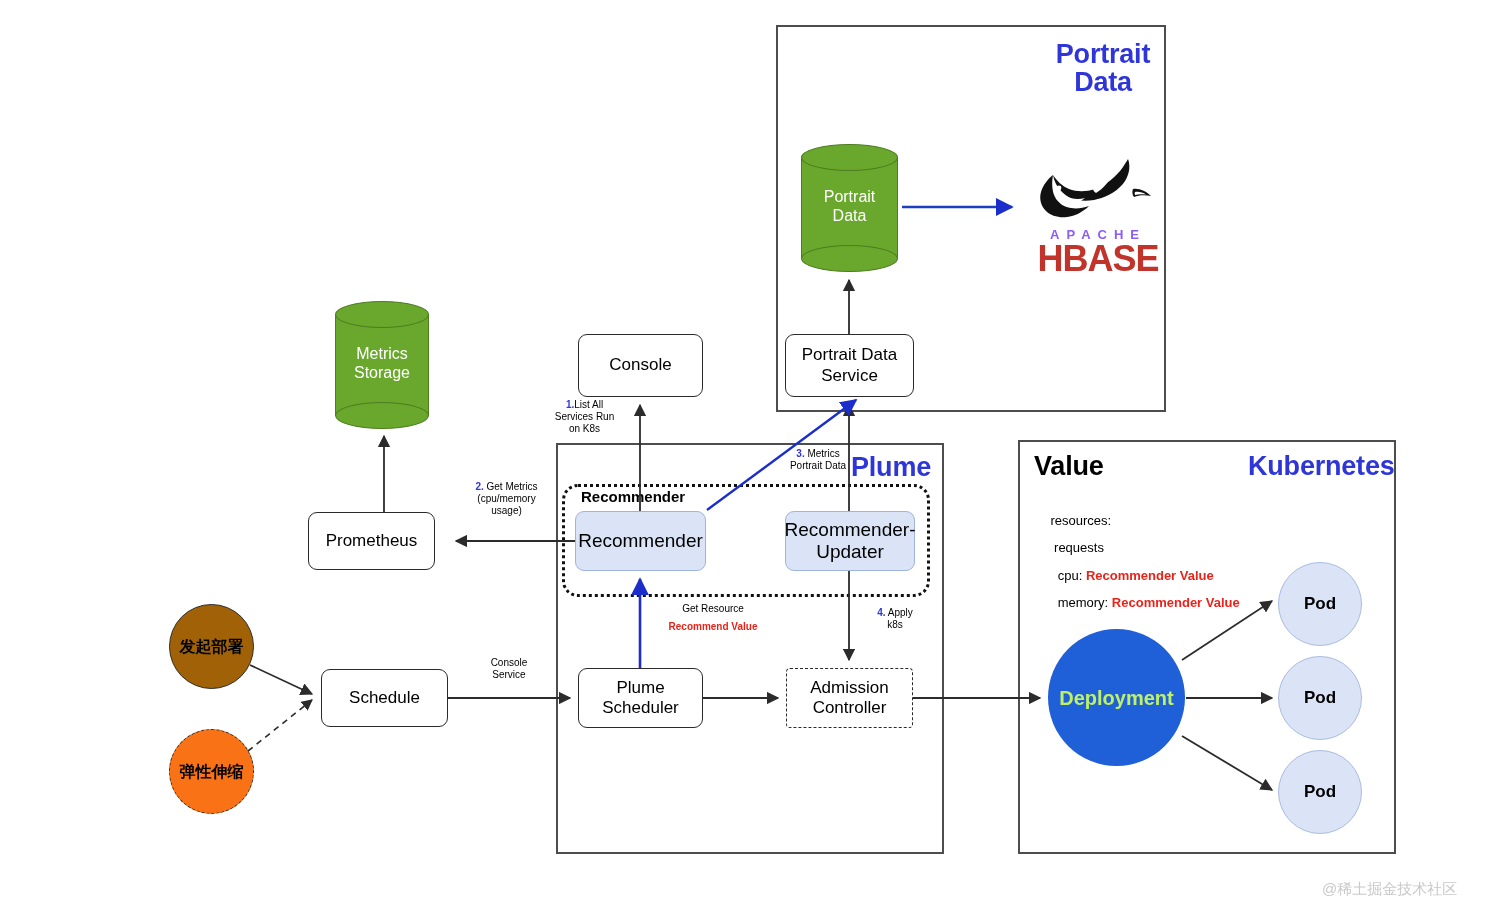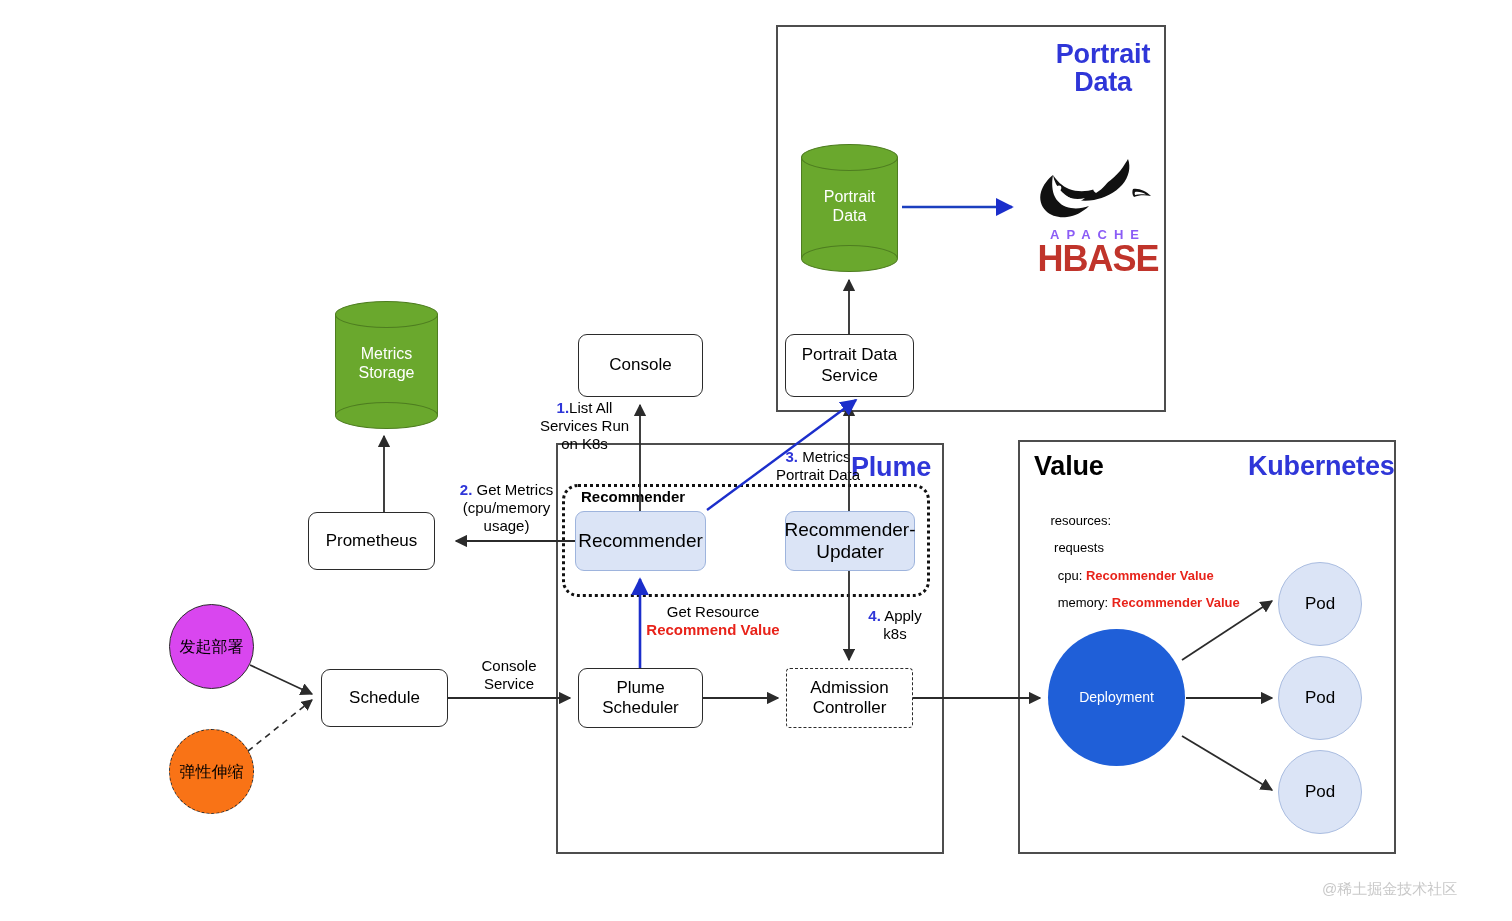--- a/index.html
+++ b/index.html
@@ -107,30 +107,31 @@
   
   .circle {
     box-sizing: border-box;
     border-radius: 50%;
     display: flex;
     align-items: center;
     justify-content: center;
     text-align: center;
     font-size: 16px;
     line-height: 1.2;
-  }
-  .circle.plain { border: 1.6px solid #2b2b2b; background: #d946ef; }
+    font-weight: bold;
+  }
+  .circle.plain { border: 1.6px solid #2b2b2b; background: #a16207; }
   .circle.dashedc { border: 1.6px dashed #2b2b2b; background: #f97316; }
-  .circle.deploy { background: #1f5fd8; color: #ffffff; font-size: 14px; border: none; }
+  .circle.deploy { background: #1f5fd8; color: #bef264; font-size: 20px; border: none; }
   .circle.pod { background: #dbe4f6; border: 1.4px solid #a9bce0; font-size: 17px; color: #000; }
 
   
   .elabel {
     position: absolute;
-    font-size: 15px;
+    font-size: 10px;
     line-height: 1.2;
     text-align: center;
     color: #000;
     white-space: pre-line;
   }
   .elabel .step { color: #2f36d8; font-weight: bold; }
   .elabel.red { color: #e8231a; font-weight: bold; }
 
   
   .spec-line { position: absolute; font-size: 13px; color: #000; white-space: pre; }
@@ -180,21 +181,21 @@
   <div class="abs frame" style="left:556px; top:443px; width:388px; height:411px;"></div>
   <div class="frame-title" style="left:851px; top:453px; width:100px; font-size:27px; text-align:left;">Plume</div>
 
   <div class="abs frame" style="left:1018px; top:440px; width:378px; height:414px;"></div>
   <div class="frame-title frame-title-black" style="left:1034px; top:452px; font-size:27px;">Value</div>
   <div class="frame-title" style="left:1248px; top:452px; font-size:27px;">Kubernetes</div>
 
   <div class="abs dotted-group" style="left:562px; top:484px; width:368px; height:113px;"></div>
   <div class="dotted-group-label" style="left:581px; top:488px;">Recommender</div>
 
-  <div class="cyl" style="left:335px; top:301px; width:103px; height:127px;">
+  <div class="cyl" style="left:335px; top:301px; width:94px; height:127px;">
     <div class="body" style="top:13px; height:101px;"></div>
     <div class="top" style="top:0px; height:27px;"></div>
     <div class="bottom" style="top:101px; height:27px;"></div>
     <div class="label" style="top:43px;">Metrics
 Storage</div>
   </div>
 
   <div class="cyl" style="left:801px; top:144px; width:97px; height:127px;">
     <div class="body" style="top:13px; height:101px;"></div>
     <div class="top" style="top:0px; height:27px;"></div>

